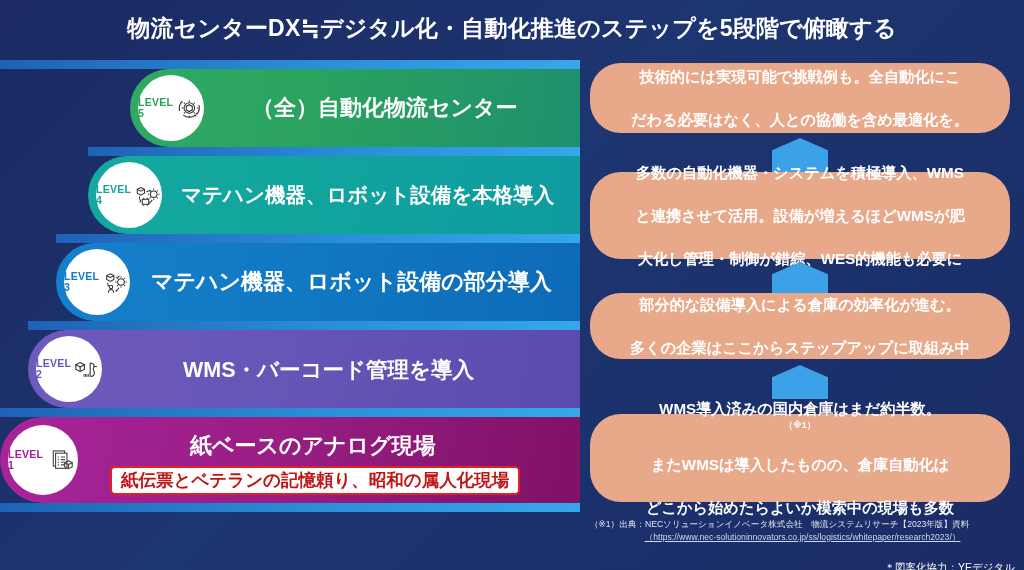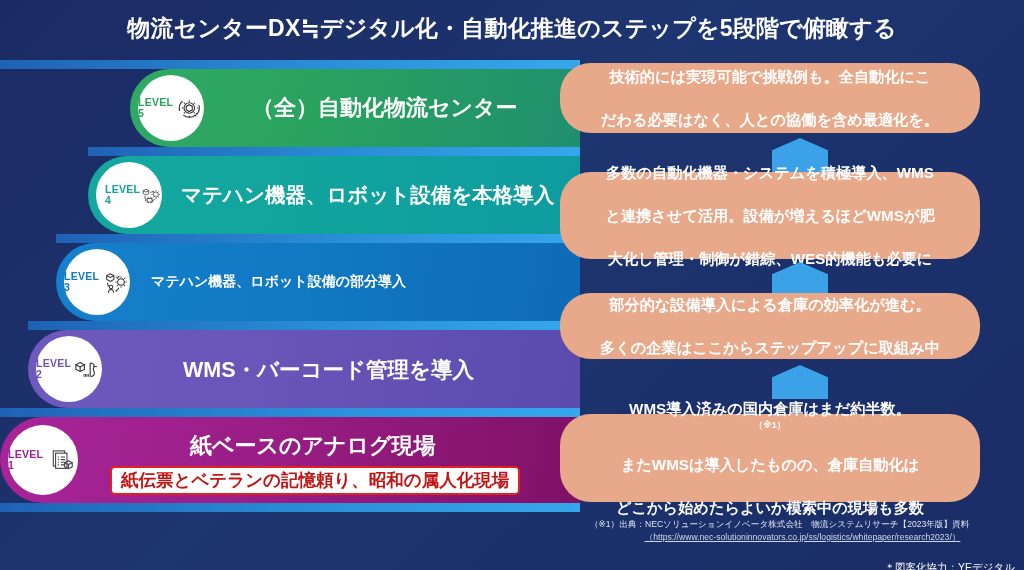--- a/index.html
+++ b/index.html
@@ -46,21 +46,21 @@
 
   
   .hl{
     position:absolute;background:#ffffff;border:2.5px solid #e02222;
     border-radius:5px;color:#c01515;font-size:17.5px;font-weight:bold;
     padding:2px 9px 3px 9px;white-space:nowrap;line-height:1.15;
   }
 
   
   .callout{
-    position:absolute;left:560px;width:420px;
+    position:absolute;left:590px;width:420px;
     background:#e8a98a;color:#ffffff;
     font-size:15.2px;font-weight:bold;line-height:1.42;
     text-align:center;display:flex;align-items:center;justify-content:center;
     padding:6px 10px;box-sizing:border-box;border-radius:31px;
   }
   .callout span{display:block;}
   .sup{font-size:9px;vertical-align:super;}
   .arrow{
     position:absolute;width:56px;height:34px;background:#3ba2e8;left:772px;
     clip-path:polygon(50% 0%,100% 36%,100% 100%,0% 100%,0% 36%);
@@ -106,21 +106,21 @@
           </g>
         </svg>
       </div>
       <div class="steplabel" style="left:100px;font-size:22px;margin-left:22px;">（全）自動化物流センター</div>
     </div>
     <div class="strip" style="top:87px;width:492px;"></div>
 
     <div class="step" style="top:96px;width:492px;">
       <div class="bar" style="background:linear-gradient(100deg,#14a8a0 0%,#11a59d 40%,#0f9ba0 100%);"></div>
       <div class="badge" style="left:8px;">
-        <span class="lv" style="color:#12a39a;padding-left:9px;">LEVEL 4</span>
+        <span class="lv" style="color:#12a39a;">LEVEL 4</span>
         <svg class="gl" viewBox="0 0 40 36">
           <g fill="none" stroke="#2f2f2f" stroke-width="1.4">
             <path d="M11 7.5l5 2.6-5 2.6-5-2.6z"></path>
             <path d="M6 10.1v5.4l5 2.6 5-2.6v-5.4"></path>
             <circle cx="29" cy="17" r="4.6"></circle>
             <path d="M29 10.8v-1.8M29 23.2v1.8M22.8 17H21M35.2 17H37M24.7 12.7l-1.3-1.3M33.3 12.7l1.3-1.3M24.7 21.3l-1.3 1.3M33.3 21.3l1.3 1.3"></path>
             <rect x="13" y="24" width="9" height="7"></rect>
             <path d="M15 24v-2M20 24v-2M15 31v2M20 31v2"></path>
             <path d="M19 13.5a10 10 0 0 1 5-1.5"></path>
             <path d="M9 20a9 9 0 0 0 2 7"></path>
@@ -153,21 +153,21 @@
             <path d="M9 19a9 9 0 0 0 1.5 4"></path>
             <path d="M25 26a11 11 0 0 1-4 4.5"></path>
           </g>
           <g fill="#2f2f2f">
             <path d="M24 9.1l2.6 1.3-2.4 1.5z"></path>
             <path d="M20 29.6l2.5.5-1.4 2.1z"></path>
             <path d="M9.5 22l2.3 1.5-2.6 1.1z"></path>
           </g>
         </svg>
       </div>
-      <div class="steplabel" style="left:95px;font-size:14px;">マテハン機器、ロボット設備の部分導入</div>
+      <div class="steplabel" style="left:95px;font-size:22px;">マテハン機器、ロボット設備の部分導入</div>
     </div>
     <div class="strip" style="top:261px;width:552px;"></div>
 
     <div class="step" style="top:270px;width:552px;">
       <div class="bar" style="background:linear-gradient(100deg,#6e5abd 0%,#6755b7 45%,#5b4bae 100%);"></div>
       <div class="badge" style="left:8px;">
         <span class="lv" style="color:#6a56b8;">LEVEL 2</span>
         <svg class="gl" viewBox="0 0 40 36">
           <g fill="none" stroke="#2f2f2f" stroke-width="1.5">
             <path d="M10 9l6 3-6 3-6-3z"></path>

